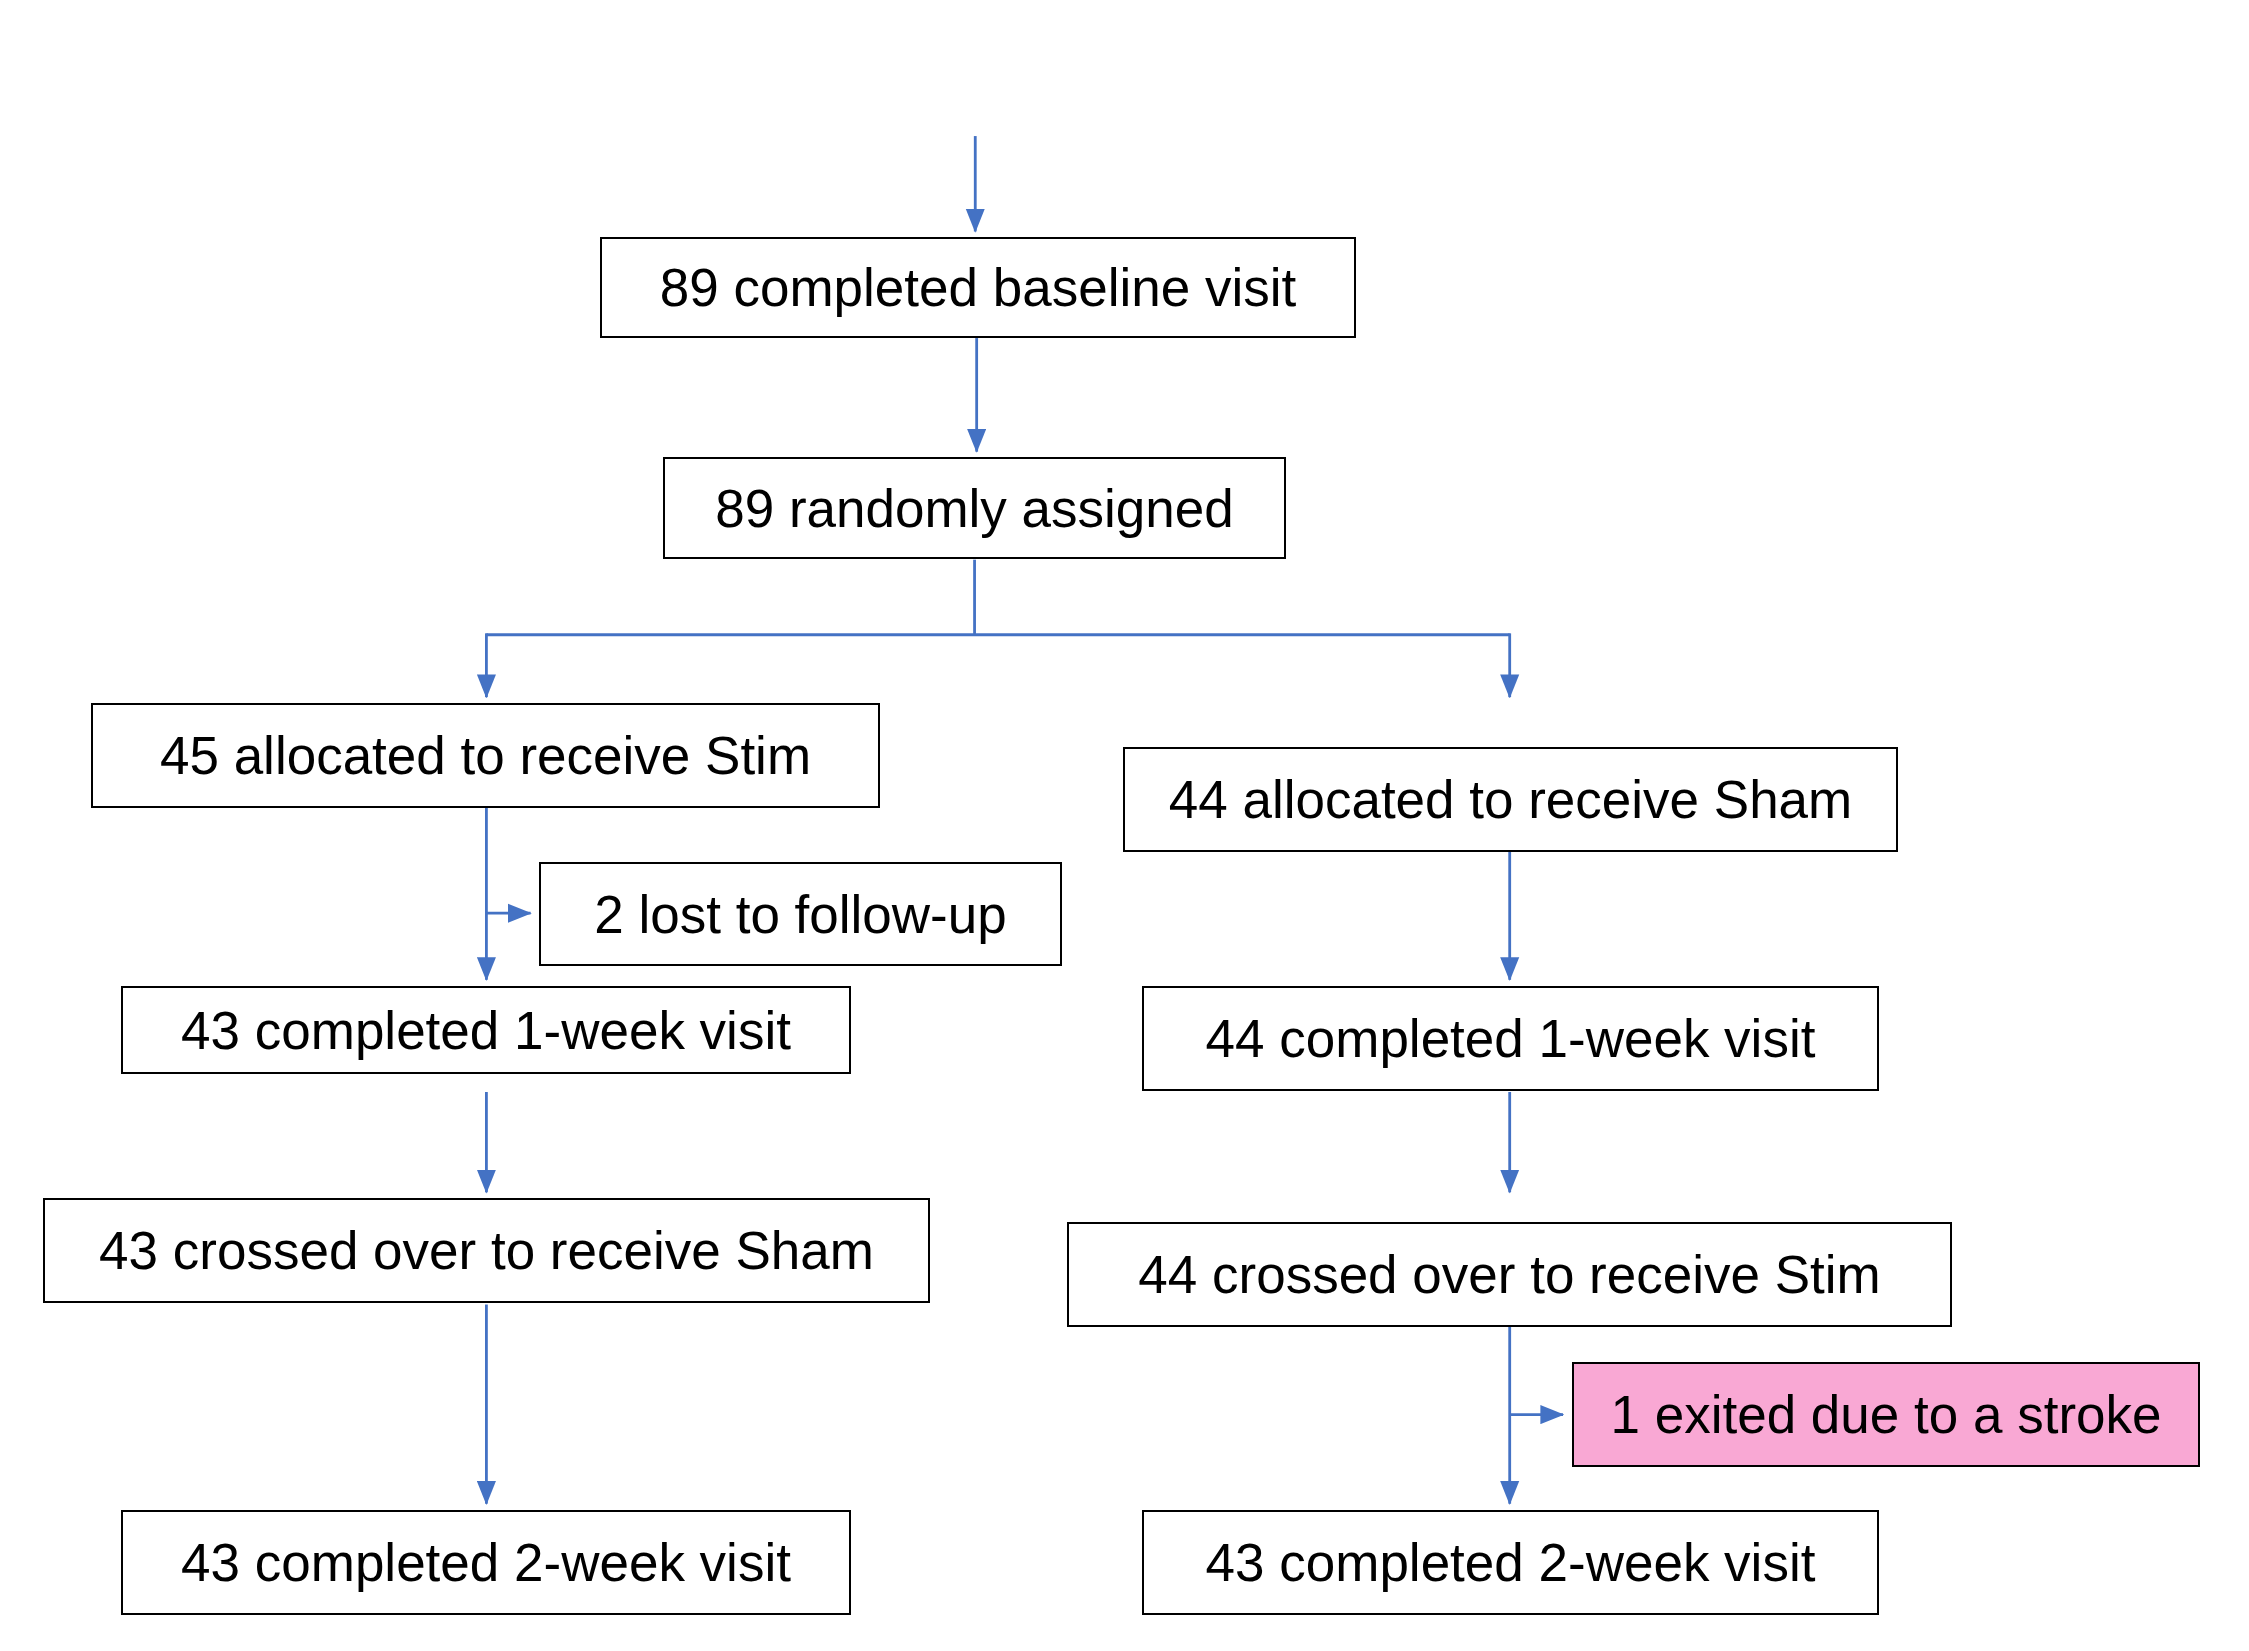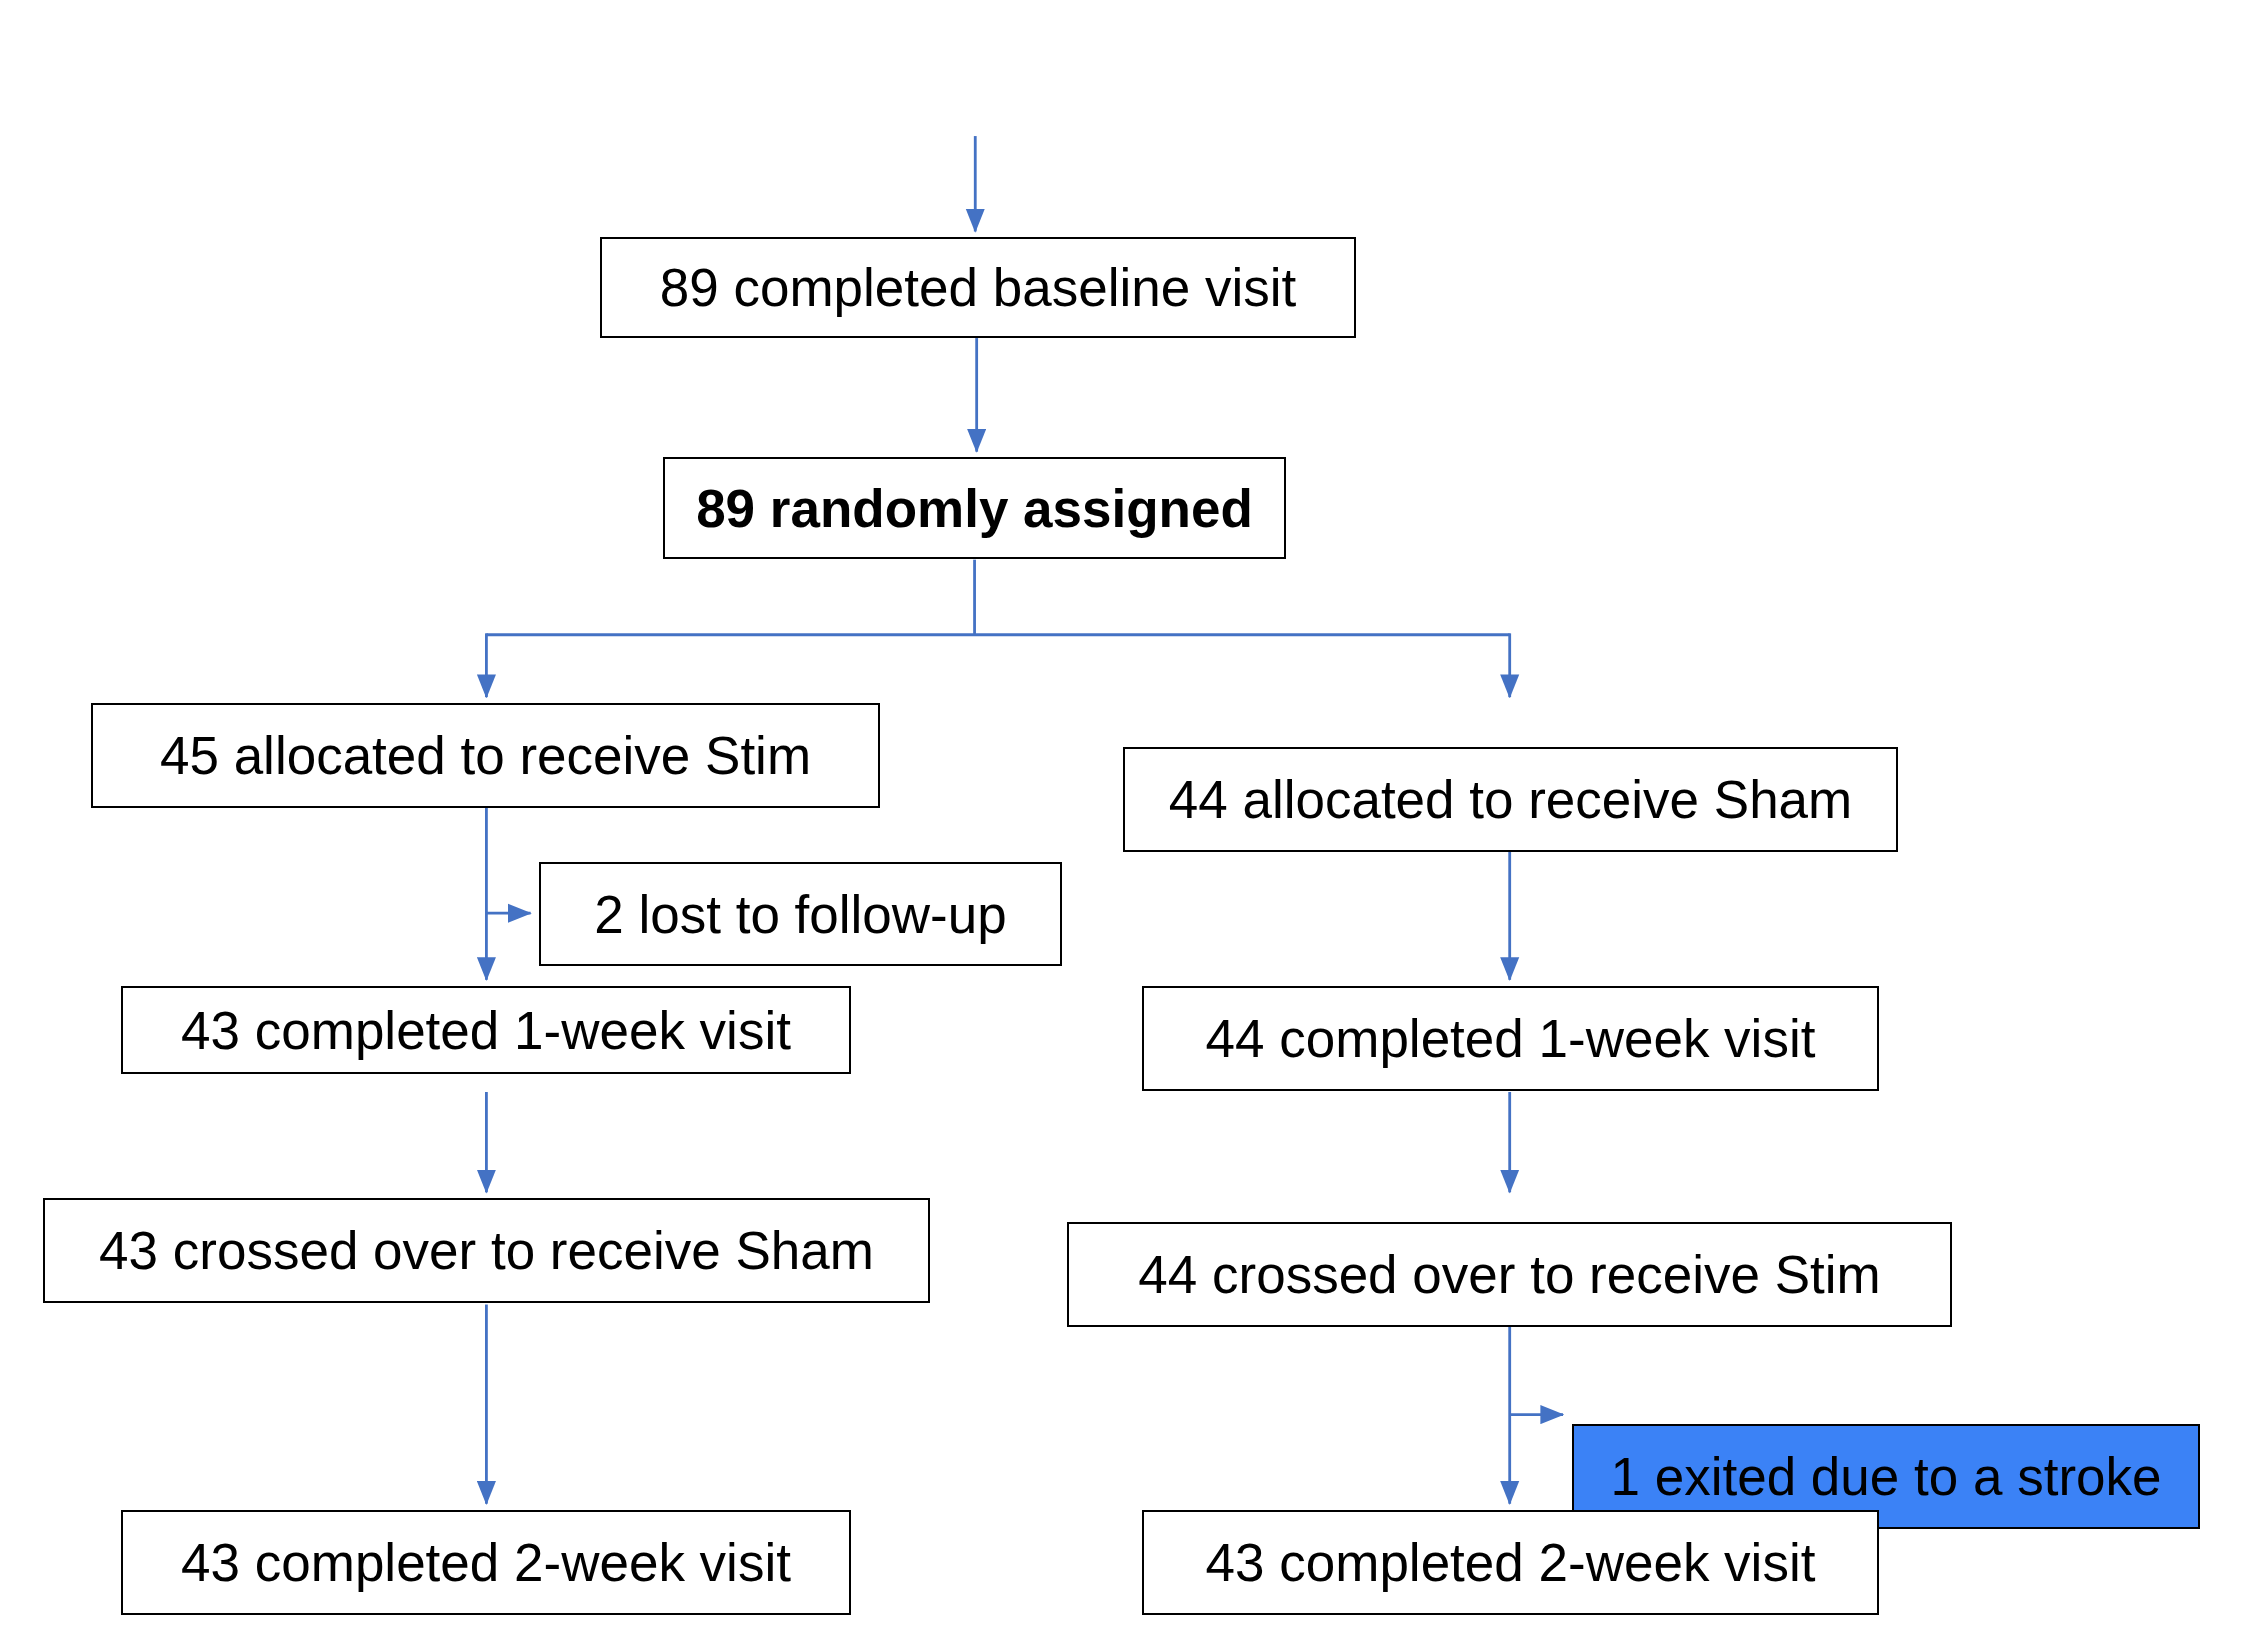--- a/index.html
+++ b/index.html
@@ -73,21 +73,21 @@
     <line class="connector" x1="2152" y1="1860" x2="2152" y2="2144" stroke-width="4" marker-end="url(#arrowhead)" stroke="#4472C4"></line>
 
     <line class="connector" x1="2152" y1="2017" x2="2228" y2="2017" stroke-width="4" marker-end="url(#arrowhead)" stroke="#4472C4"></line>
   </svg>
 
 
   <div class="node" style="left: 600px; top: 237px; width: 756px; height: 101px; border-color: rgb(0, 0, 0); background: rgb(255, 255, 255); color: rgb(0, 0, 0);">
     <span>89 completed baseline visit</span>
   </div>
 
-  <div class="node" style="left: 663px; top: 457px; width: 623px; height: 102px; border-color: rgb(0, 0, 0); background: rgb(255, 255, 255); color: rgb(0, 0, 0); font-weight: bold;">
+  <div class="node" style="left: 663px; top: 457px; width: 623px; height: 102px; border-color: rgb(0, 0, 0); background: rgb(255, 255, 255); color: rgb(0, 0, 0);">
     <span>89 randomly assigned</span>
   </div>
 
   <div class="node" style="left: 91px; top: 703px; width: 789px; height: 105px; border-color: rgb(0, 0, 0); background: rgb(255, 255, 255); color: rgb(0, 0, 0);">
     <span>45 allocated to receive Stim</span>
   </div>
 
   <div class="node" style="left: 1123px; top: 703px; width: 775px; height: 105px; border-color: rgb(0, 0, 0); background: rgb(255, 255, 255); color: rgb(0, 0, 0); margin-top: 44px;">
     <span>44 allocated to receive Sham</span>
   </div>
@@ -105,21 +105,21 @@
   </div>
 
   <div class="node" style="left: 43px; top: 1198px; width: 887px; height: 105px; border-color: rgb(0, 0, 0); background: rgb(255, 255, 255); color: rgb(0, 0, 0);">
     <span>43 crossed over to receive Sham</span>
   </div>
 
   <div class="node" style="left: 1067px; top: 1198px; width: 885px; height: 105px; border-color: rgb(0, 0, 0); background: rgb(255, 255, 255); color: rgb(0, 0, 0); margin-top: 24px;">
     <span>44 crossed over to receive Stim</span>
   </div>
 
-  <div class="node" style="left: 1572px; top: 1424px; width: 628px; height: 105px; border-color: rgb(0, 0, 0); background: #3b82f6; color: rgb(0, 0, 0);">
+  <div class="node" style="left: 1572px; top: 1362px; width: 628px; height: 105px; border-color: rgb(0, 0, 0); background: #f9a8d4; color: rgb(0, 0, 0);">
     <span>1 exited due to a stroke</span>
   </div>
 
   <div class="node" style="left: 121px; top: 1510px; width: 730px; height: 105px; border-color: rgb(0, 0, 0); background: rgb(255, 255, 255); color: rgb(0, 0, 0);">
     <span>43 completed 2-week visit</span>
   </div>
 
   <div class="node" style="left: 1142px; top: 1510px; width: 737px; height: 105px; border-color: rgb(0, 0, 0); background: rgb(255, 255, 255); color: rgb(0, 0, 0);">
     <span>43 completed 2-week visit</span>
   </div>

